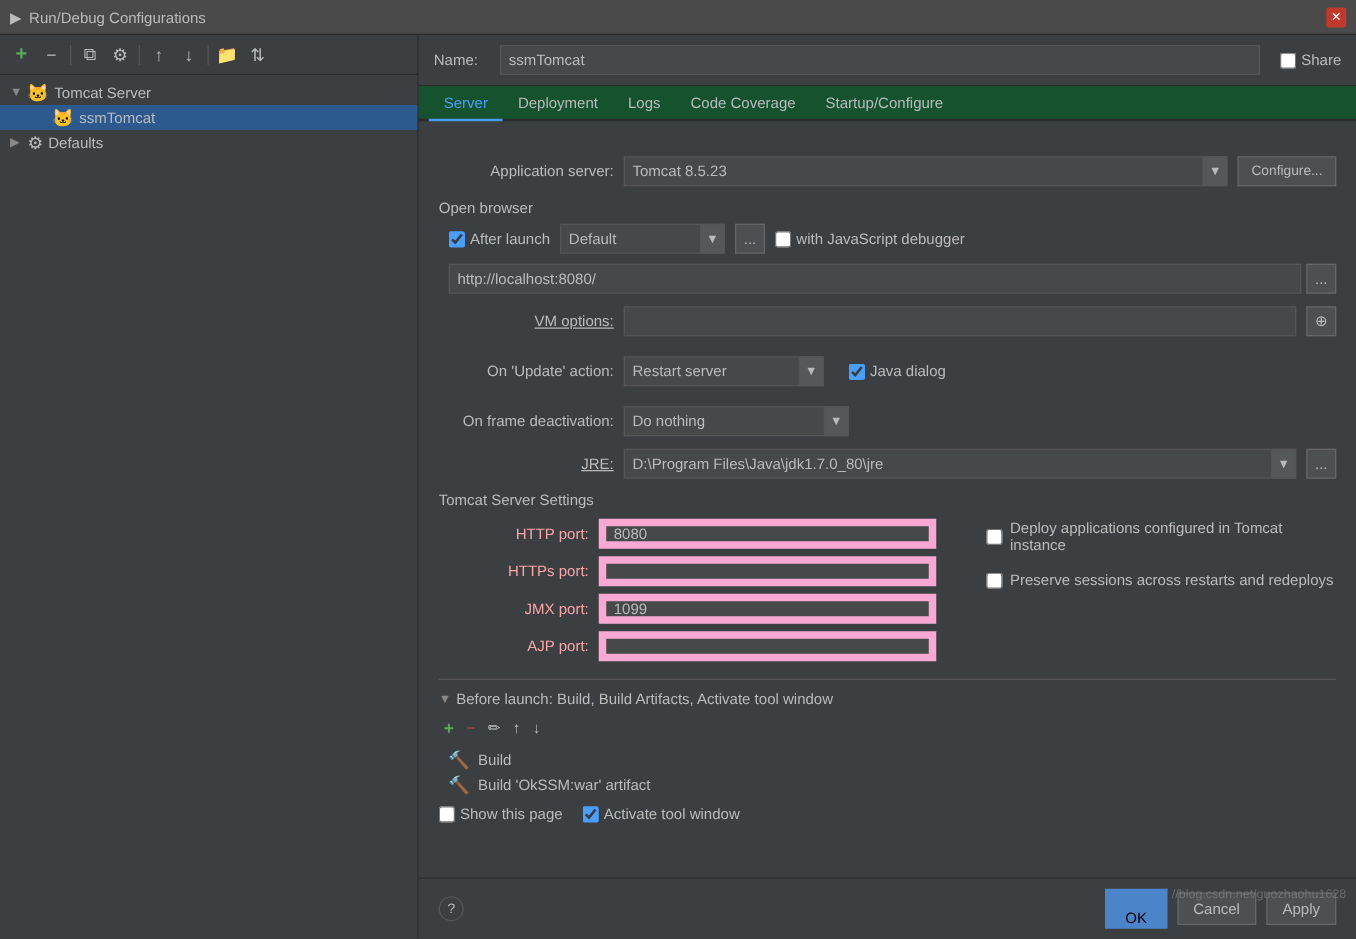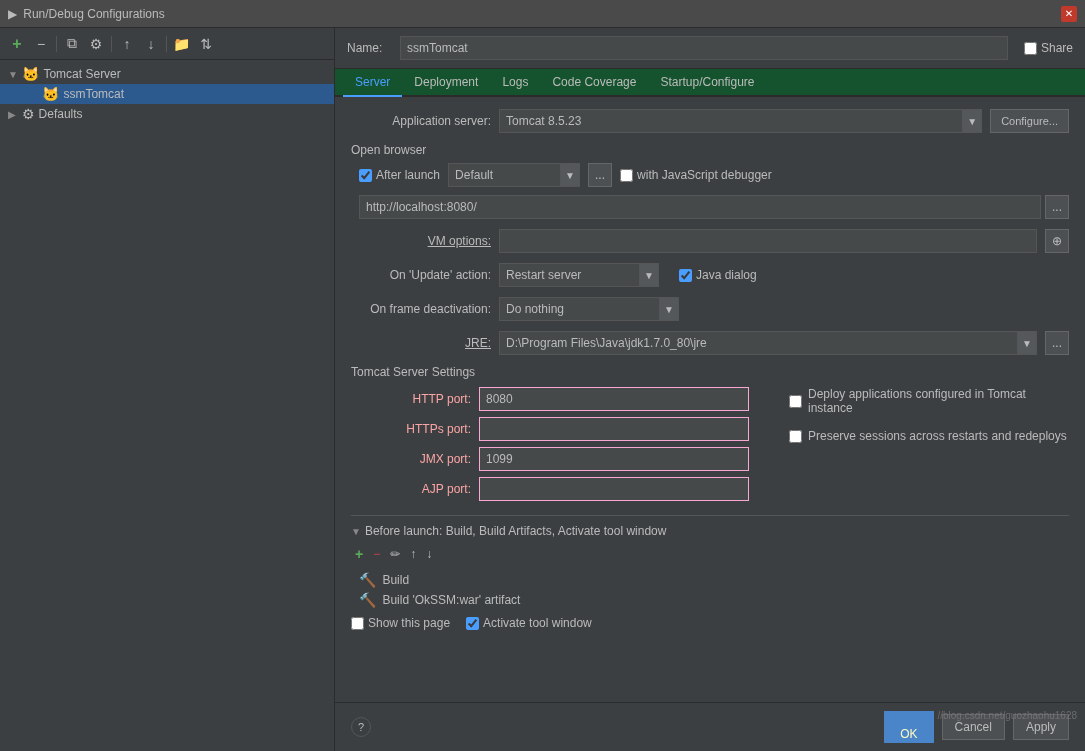--- a/index.html
+++ b/index.html
@@ -156,20 +156,21 @@
       flex: 1;
       padding: 12px 16px;
       overflow-y: auto;
     }
     
     .form-row {
       display: flex;
       align-items: center;
       margin-bottom: 10px;
       gap: 8px;
+      margin-top: 16px;
     }
     
     .form-label {
       color: #bbbbbb;
       font-size: 12px;
       min-width: 140px;
       text-align: right;
     }
     
     .form-control {
@@ -306,21 +307,21 @@
       margin-bottom: 6px;
     }
     .port-label {
       color: #fca5a5;
       font-size: 12px;
       min-width: 120px;
       text-align: right;
     }
     .port-input {
       background: #45494a;
-      border: 1px solid #f9a8d4;
+      border: 6px solid #f9a8d4;
       color: #bbbbbb;
       padding: 3px 6px;
       font-size: 12px;
       height: 24px;
       width: 270px;
     }
     
     .checkbox-group {
       display: flex;
       align-items: center;
@@ -412,21 +413,21 @@
       color: #bbbbbb;
       cursor: pointer;
       font-size: 11px;
       display: flex;
       align-items: center;
       justify-content: center;
     }
     .btn-ok {
       background: #4a85c9;
       border: none;
-      color: #fef9c3;
+      color: #000000;
       padding: 16px 16px;
       font-size: 12px;
       cursor: pointer;
       height: 26px;
     }
     .btn-cancel {
       background: #4c5052;
       border: 1px solid #666;
       color: #bbbbbb;
       padding: 4px 12px;

